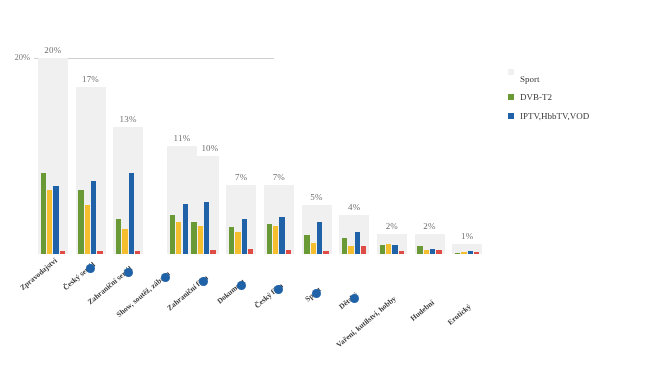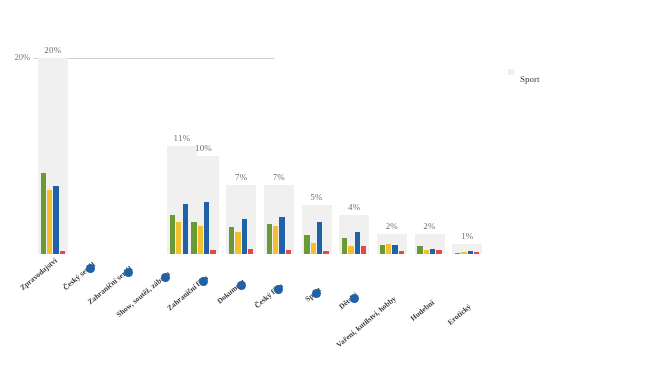--- a/index.html
+++ b/index.html
@@ -156,33 +156,53 @@
   <div class="group" style="left: 3.83333px; width: 30px;">
         <div class="total-bar" style="height: 196px; background: rgb(240, 240, 240);"></div>
         <div class="total-label" style="bottom: 199px;">20%</div>
         <div class="bars">
           <div class="bar" style="left: 2.95px; width: 5.2px; height: 81.34px; background: rgb(106, 154, 54);"></div>
           <div class="bar" style="left: 9.25px; width: 5.2px; height: 63.7px; background: rgb(245, 190, 46);"></div>
           <div class="bar" style="left: 15.55px; width: 5.2px; height: 67.62px; background: rgb(31, 98, 168);"></div>
           <div class="bar" style="left: 21.85px; width: 5.2px; height: 3.43px; background: rgb(224, 75, 69);"></div>
         </div>
       </div>
+      <div class="group" style="left: 41.5px; width: 30px;">
+        <div class="total-bar" style="height: 166.6px; background: rgb(240, 240, 240);"></div>
+        <div class="total-label" style="bottom: 169.6px;">17%</div>
+        <div class="bars">
+          <div class="bar" style="left: 2.95px; width: 5.2px; height: 63.7px; background: rgb(106, 154, 54);"></div>
+          <div class="bar" style="left: 9.25px; width: 5.2px; height: 49px; background: rgb(245, 190, 46);"></div>
+          <div class="bar" style="left: 15.55px; width: 5.2px; height: 73.5px; background: rgb(31, 98, 168);"></div>
+          <div class="bar" style="left: 21.85px; width: 5.2px; height: 2.94px; background: rgb(224, 75, 69);"></div>
+        </div>
+      </div>
+      <div class="group" style="left: 79.1667px; width: 30px;">
+        <div class="total-bar" style="height: 127.4px; background: rgb(240, 240, 240);"></div>
+        <div class="total-label" style="bottom: 130.4px;">13%</div>
+        <div class="bars">
+          <div class="bar" style="left: 2.95px; width: 5.2px; height: 35.28px; background: rgb(106, 154, 54);"></div>
+          <div class="bar" style="left: 9.25px; width: 5.2px; height: 25.48px; background: rgb(245, 190, 46);"></div>
+          <div class="bar" style="left: 15.55px; width: 5.2px; height: 81.34px; background: rgb(31, 98, 168);"></div>
+          <div class="bar" style="left: 21.85px; width: 5.2px; height: 2.94px; background: rgb(224, 75, 69);"></div>
+        </div>
+      </div>
       <div class="group" style="left: 133px; width: 30px;">
         <div class="total-bar" style="height: 107.8px; background: rgb(240, 240, 240);"></div>
         <div class="total-label" style="bottom: 110.8px;">11%</div>
         <div class="bars">
           <div class="bar" style="left: 2.95px; width: 5.2px; height: 39.2px; background: rgb(106, 154, 54);"></div>
           <div class="bar" style="left: 9.25px; width: 5.2px; height: 32.34px; background: rgb(245, 190, 46);"></div>
           <div class="bar" style="left: 15.55px; width: 5.2px; height: 49.98px; background: rgb(31, 98, 168);"></div>
           <div class="bar" style="left: 21.85px; width: 5.2px; height: 4.41px; background: rgb(224, 75, 69);"></div>
         </div>
       </div>
       <div class="group" style="left: 154.5px; width: 30px;">
         <div class="total-bar" style="height: 98px; background: rgb(240, 240, 240);"></div>
-        <div class="total-label" style="bottom: 101px;">10%</div>
+        <div class="total-label" style="bottom: 101px; text-align: right;">10%</div>
         <div class="bars">
           <div class="bar" style="left: 2.95px; width: 5.2px; height: 32.34px; background: rgb(106, 154, 54);"></div>
           <div class="bar" style="left: 9.25px; width: 5.2px; height: 28.42px; background: rgb(245, 190, 46);"></div>
           <div class="bar" style="left: 15.55px; width: 5.2px; height: 51.94px; background: rgb(31, 98, 168);"></div>
           <div class="bar" style="left: 21.85px; width: 5.2px; height: 4.41px; background: rgb(224, 75, 69);"></div>
         </div>
       </div>
       <div class="group" style="left: 192.167px; width: 30px;">
         <div class="total-bar" style="height: 68.6px; background: rgb(240, 240, 240);"></div>
         <div class="total-label" style="bottom: 71.6px;">7%</div>
@@ -303,16 +323,24 @@
       </div>
     </div>
 
   <div class="legend">
     <div class="legend-title">Sport</div>
     <div id="legend-items">
         <div class="legend-item" style="margin-top: -26px; margin-bottom: 15px;">
           <span class="legend-swatch" style="background: rgb(240, 240, 240);"></span>
           <span class="legend-label" style="visibility: hidden;">Celkem</span>
         </div>
+        <div class="legend-item">
+          <span class="legend-swatch" style="background: rgb(106, 154, 54);"></span>
+          <span class="legend-label">DVB-T2</span>
+        </div>
+        <div class="legend-item">
+          <span class="legend-swatch" style="background: rgb(31, 98, 168);"></span>
+          <span class="legend-label">IPTV,HbbTV,VOD</span>
+        </div>
       </div>
   </div>
 
 </div>
 
 </body></html>

